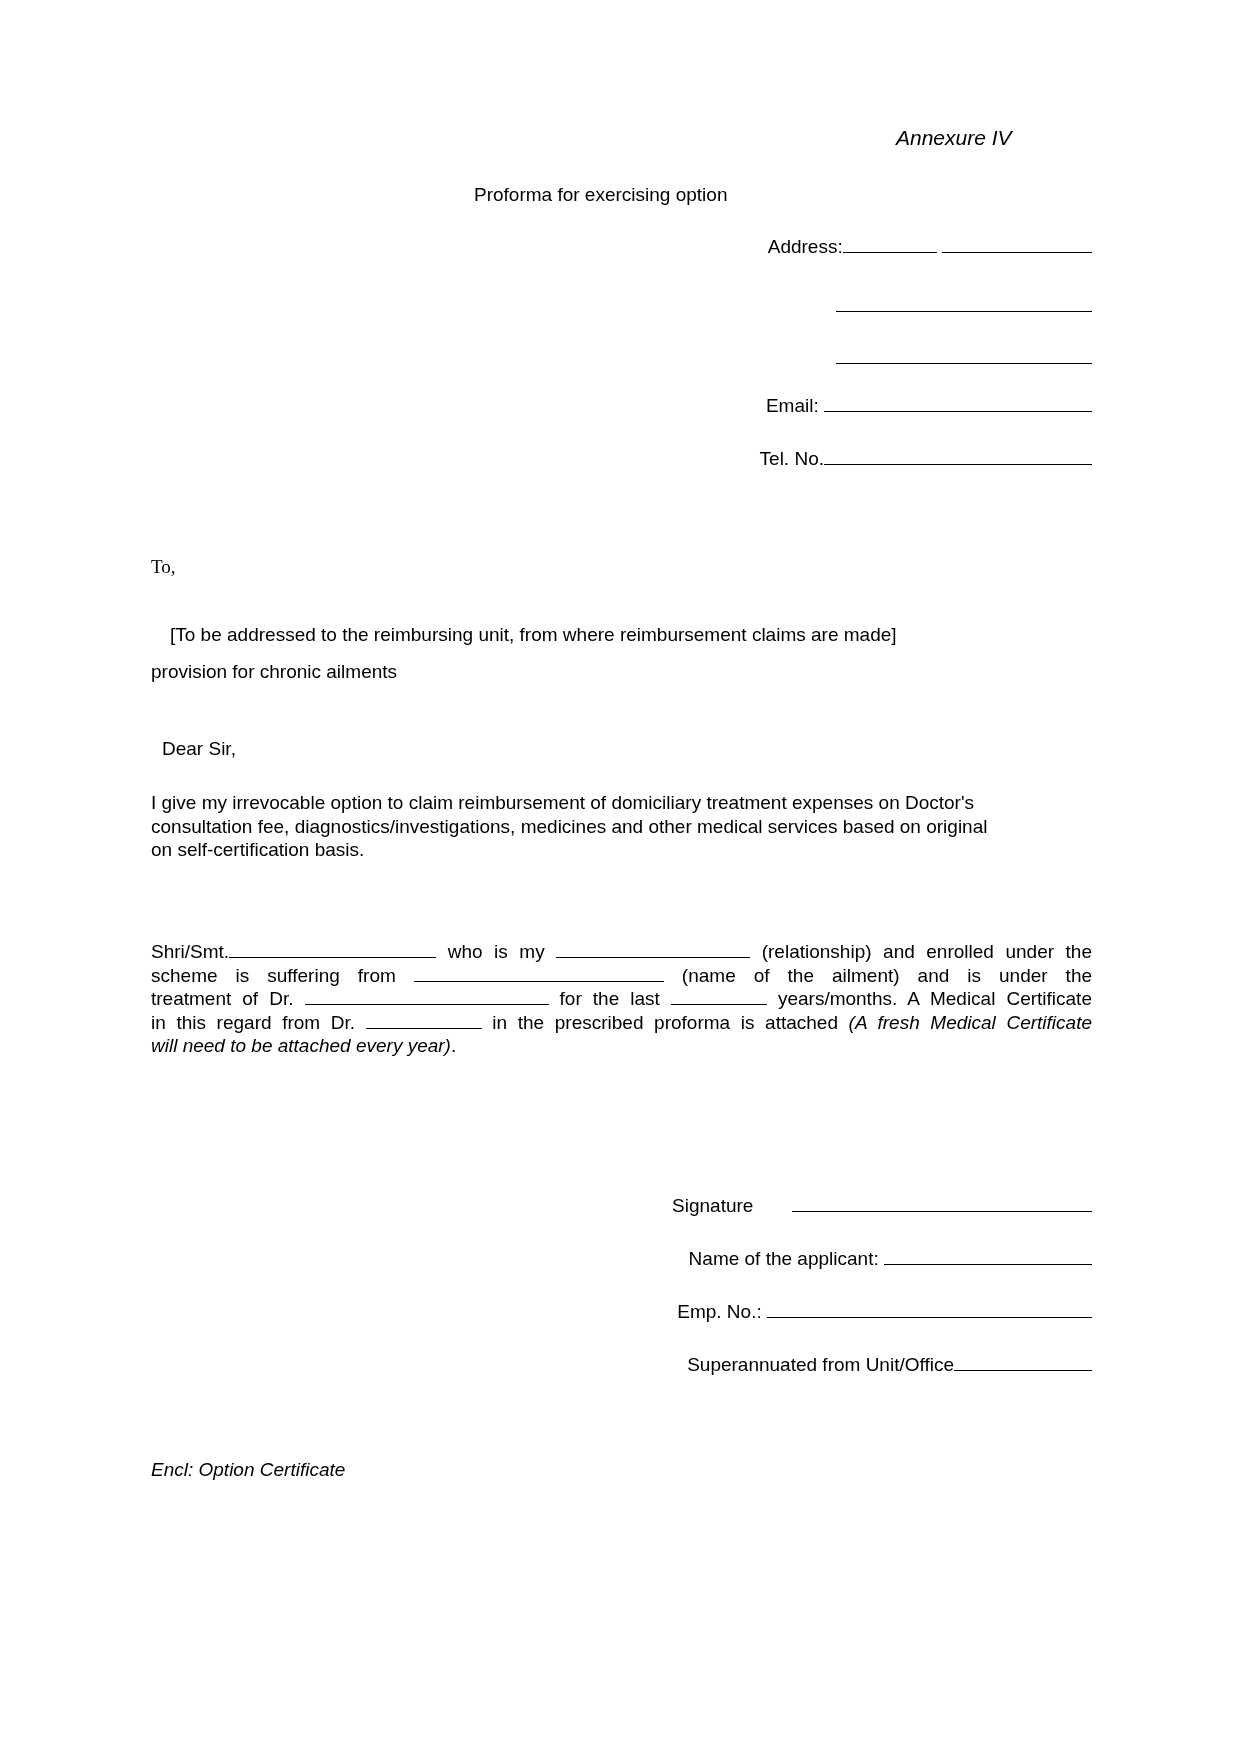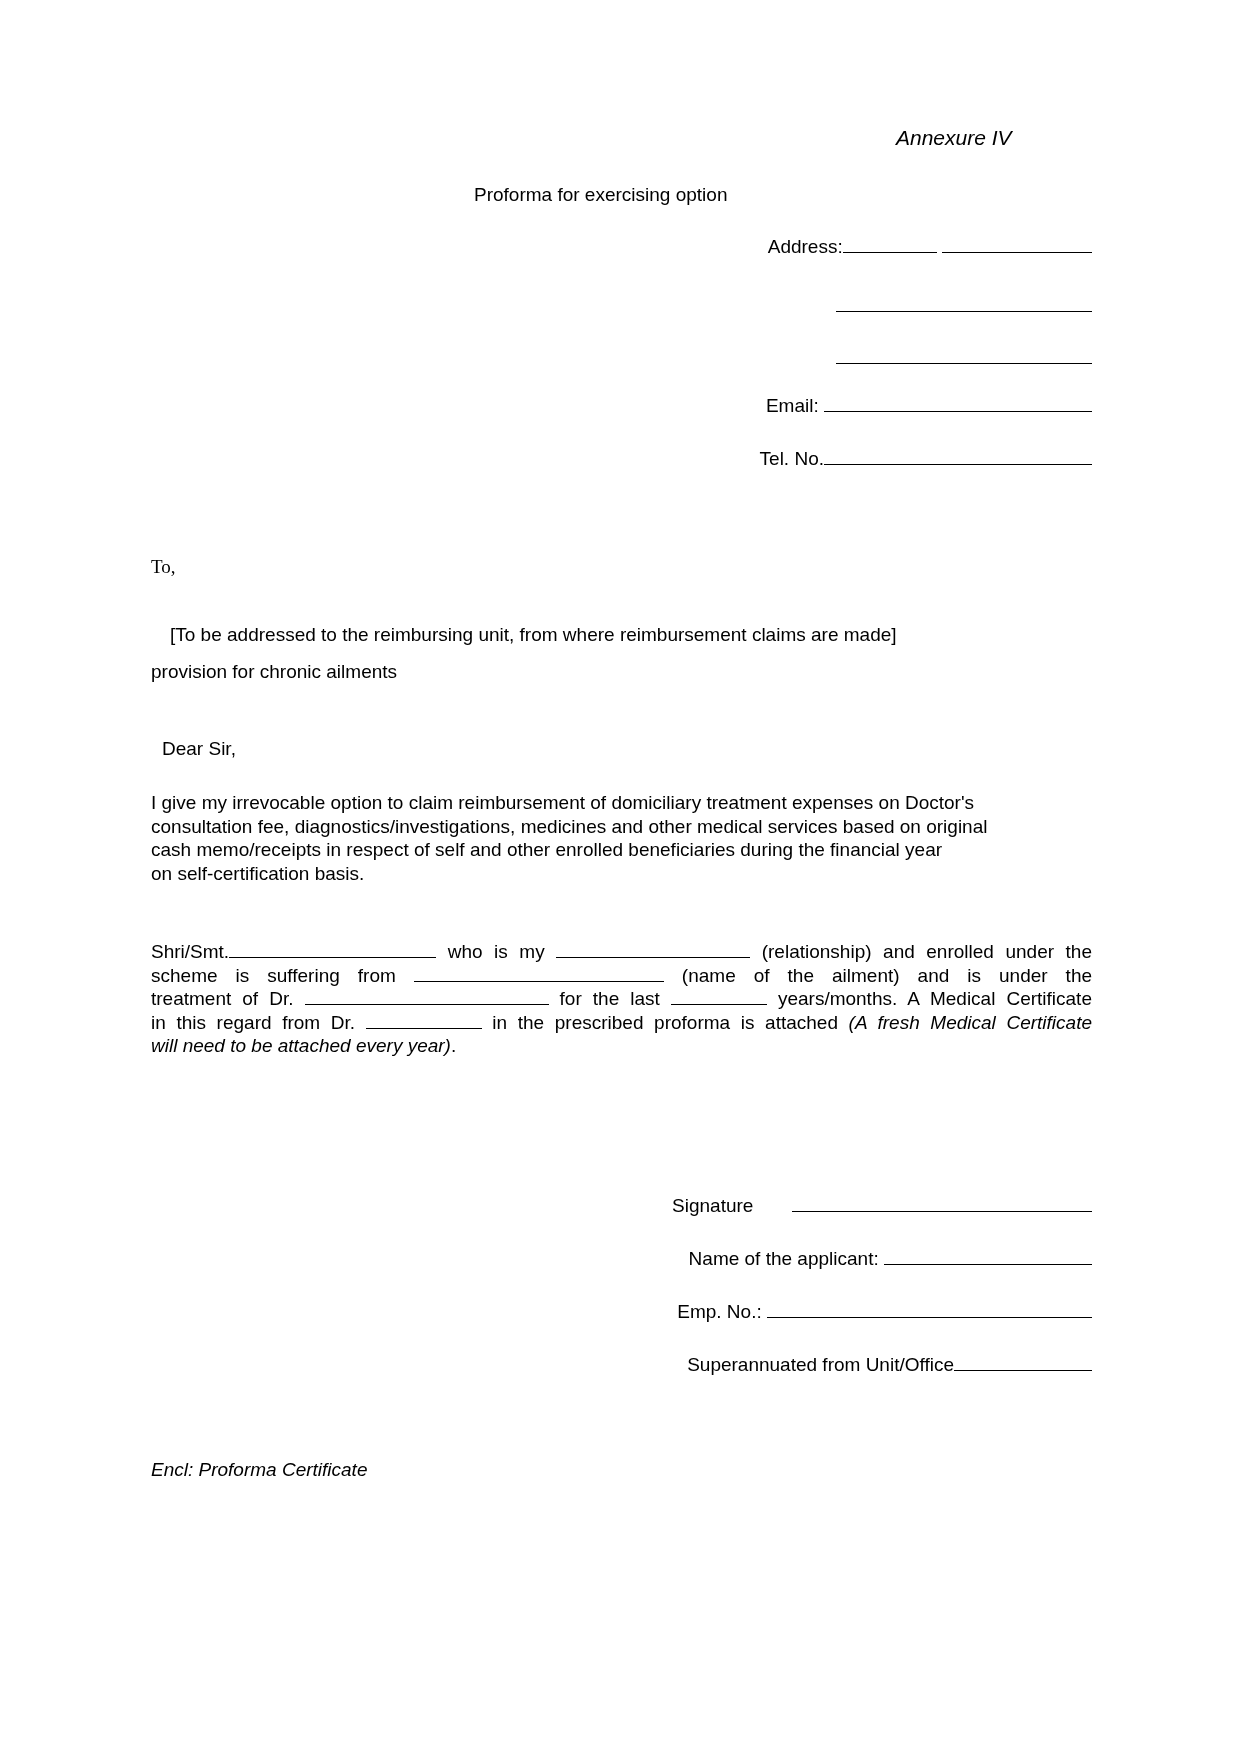--- a/index.html
+++ b/index.html
@@ -43,21 +43,20 @@
 
 <div class="para bold justify" style="top:660px;">
   <div>provision for chronic ailments</div>
 </div>
 
 <div class="abs" style="left:162px; top:739px;">Dear Sir,</div>
 
 <div class="para" style="top:791px;">
   <div>I give my irrevocable option to claim reimbursement of domiciliary treatment expenses on Doctor's</div>
   <div>consultation fee, diagnostics/investigations, medicines and other medical services based on original</div>
-  <div>cash memo/receipts in respect of self and other enrolled beneficiaries during the financial year</div>
   <div>on self-certification basis.</div>
 </div>
 
 <div class="para" style="top:940px;">
   <div class="justify-last"><span>Shri/Smt.</span><span class="blank" style="width:207px;"></span><span> who is my </span><span class="blank" style="width:194px;"></span><span> (relationship) and enrolled under the</span></div>
   <div class="justify-last"><span>scheme is suffering from</span> <span class="blank" style="width:250px;"></span> <span>(name of the ailment) and is under the</span></div>
   <div class="justify-last"><span>treatment of Dr. </span><span class="blank" style="width:244px;"></span><span> for the last </span><span class="blank" style="width:96px;"></span><span> years/months. A </span><span class="bold">Medical Certificate</span></div>
   <div class="justify-last"><span>in this regard from Dr. </span><span class="blank" style="width:116px;"></span><span> in the prescribed proforma is attached </span><span class="ital">(A fresh Medical Certificate</span></div>
   <div><span class="ital">will need to be attached every year)</span><span>.</span></div>
 </div>
@@ -72,13 +71,13 @@
   <span class="blank" style="width:208px;"></span>
 </div>
 <div class="right-block" style="top:1302px;">
   <span>Emp. No.:</span>
   <span class="blank" style="width:325px;"></span>
 </div>
 <div class="right-block" style="top:1355px;">
   <span>Superannuated from Unit/Office</span><span class="blank" style="width:138px;"></span>
 </div>
 
-<div class="abs bold ital" style="left:151px; top:1460px; font-size:19px;">Encl: Proforma Certificate</div>
+<div class="abs bold ital" style="left:151px; top:1460px; font-size:19px;">Encl: Option Certificate</div>
 
 </body></html>

